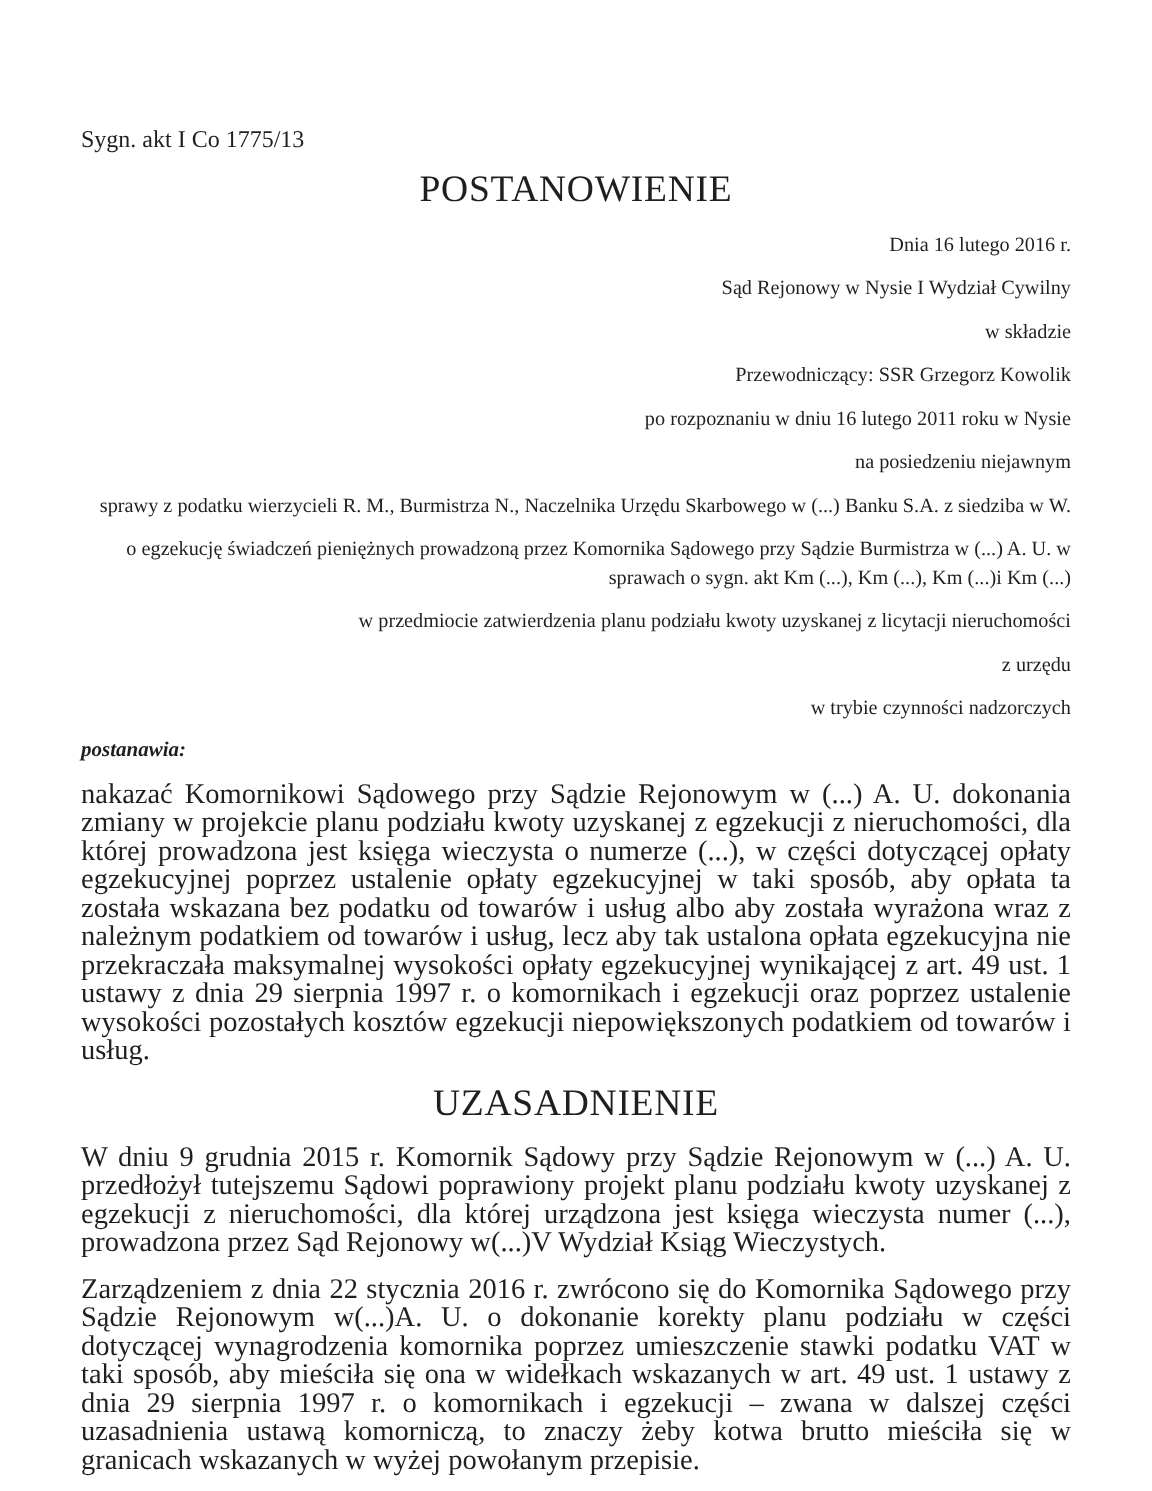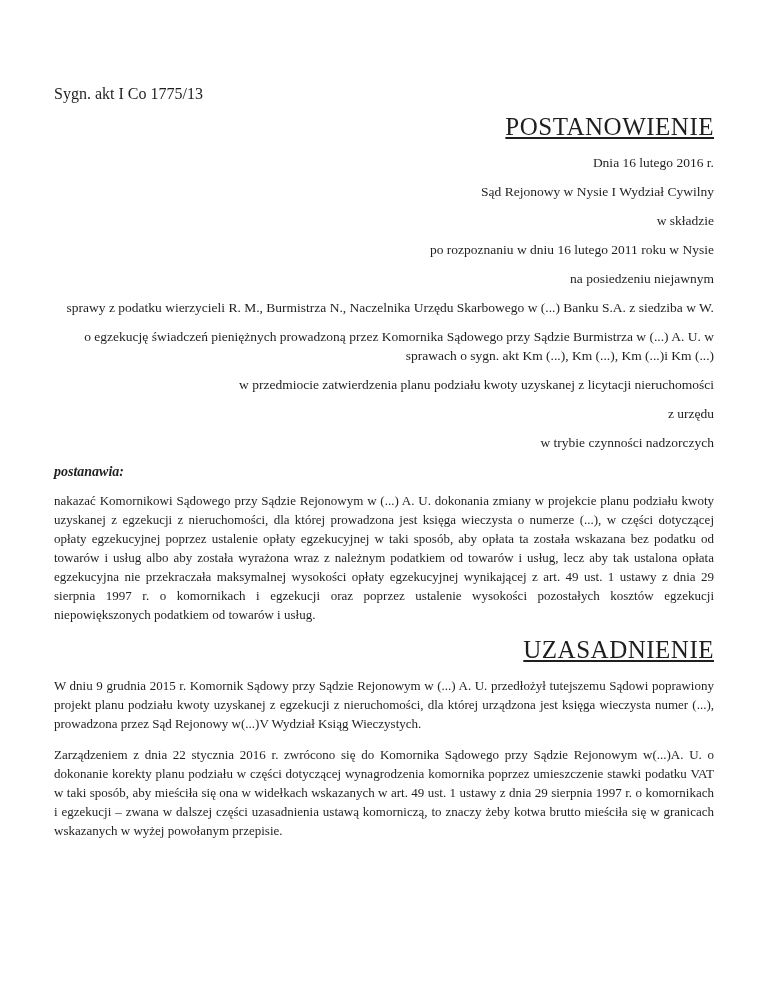--- a/index.html
+++ b/index.html
@@ -21,43 +21,42 @@
     background: #ffffff;
   }
   .case-number {
     font-size: 16px;
     line-height: 19px;
     margin: 0 0 6px 0;
   }
   .doc-title {
     font-size: 25px;
     font-weight: 500;
-    text-align: right;
+    text-align: center;
     letter-spacing: 0.5px;
     margin: 10px 0 12px 0;
     line-height: 28px;
-    text-decoration: underline;
   }
   .header-block p,
   .header-line {
     font-size: 13.5px;
     line-height: 19px;
     margin: 0 0 10px 0;
     text-align: right;
   }
   .decision-label {
     font-size: 14px;
     font-weight: bold;
     font-style: italic;
     line-height: 19px;
     margin: 2px 0 10px 0;
   }
   .body-par,
   .just-block p {
-    font-size: 13px;
+    font-size: 19px;
     line-height: 19px;
     text-align: justify;
     margin: 0 0 12px 0;
   }
   .just-title {
     margin-top: 2px;
   }
 </style>
 </head>
 <body>
@@ -65,20 +64,21 @@
 <div class="page">
 
   <div class="case-number">Sygn. akt I Co 1775/13</div>
 
   <h1 class="doc-title">POSTANOWIENIE</h1>
 
   <div class="header-block">
       <p class="header-line">Dnia 16 lutego 2016 r.</p>
       <p class="header-line">Sąd Rejonowy w Nysie I Wydział Cywilny</p>
       <p class="header-line">w składzie</p>
+      <p class="header-line">Przewodniczący: SSR Grzegorz Kowolik</p>
       <p class="header-line">po rozpoznaniu w dniu 16 lutego 2011 roku w Nysie</p>
       <p class="header-line">na posiedzeniu niejawnym</p>
       <p class="header-line">sprawy z podatku wierzycieli R. M., Burmistrza N., Naczelnika Urzędu Skarbowego w  (...) Banku S.A. z siedziba w W.</p>
       <p class="header-line">o egzekucję świadczeń pieniężnych prowadzoną przez Komornika Sądowego przy Sądzie Burmistrza w (...) A. U. w sprawach o sygn. akt Km (...), Km (...), Km (...)i Km (...)</p>
       <p class="header-line">w przedmiocie zatwierdzenia planu podziału kwoty uzyskanej z licytacji nieruchomości</p>
       <p class="header-line">z urzędu</p>
       <p class="header-line">w trybie czynności nadzorczych</p>
     </div>
 
   <p class="decision-label">postanawia:</p>

